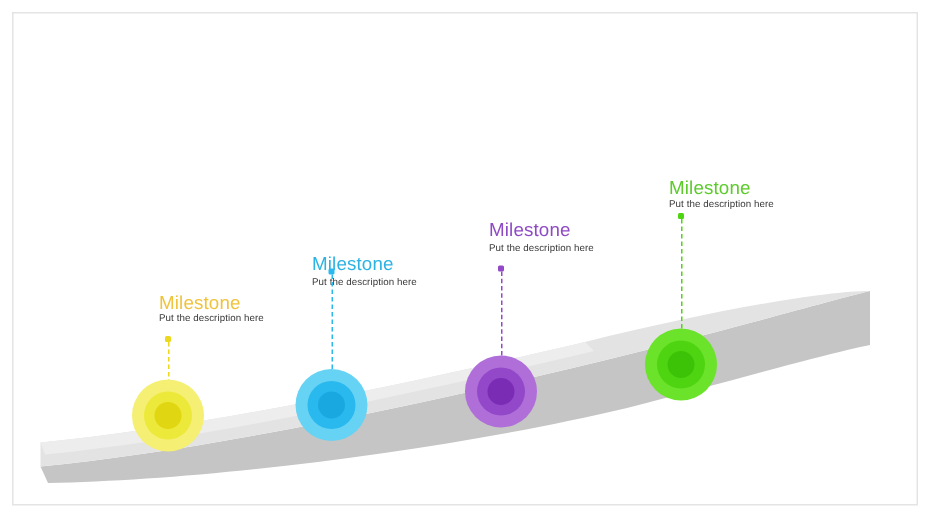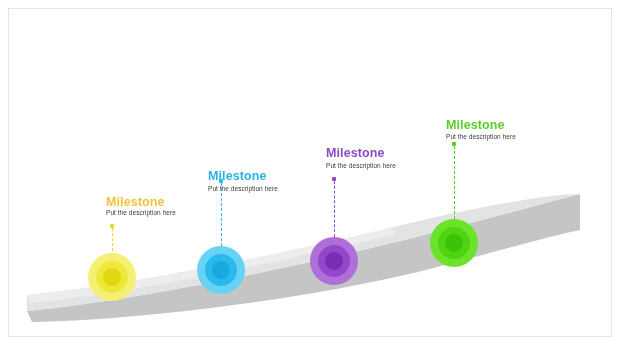--- a/index.html
+++ b/index.html
@@ -29,21 +29,21 @@
     width:620px; height:345px;
   }
   .milestone{
     position:absolute;
     left:0; top:0;
   }
   .ms-title{
     position:absolute;
     white-space:nowrap;
     font-size:12.5px;
-    font-weight:700;
+    font-weight:400;
     letter-spacing:.1px;
     line-height:1;
   }
   .ms-desc{
     position:absolute;
     white-space:nowrap;
     font-size:6.5px;
     font-weight:400;
     color:#3a3a3a;
     line-height:1;

